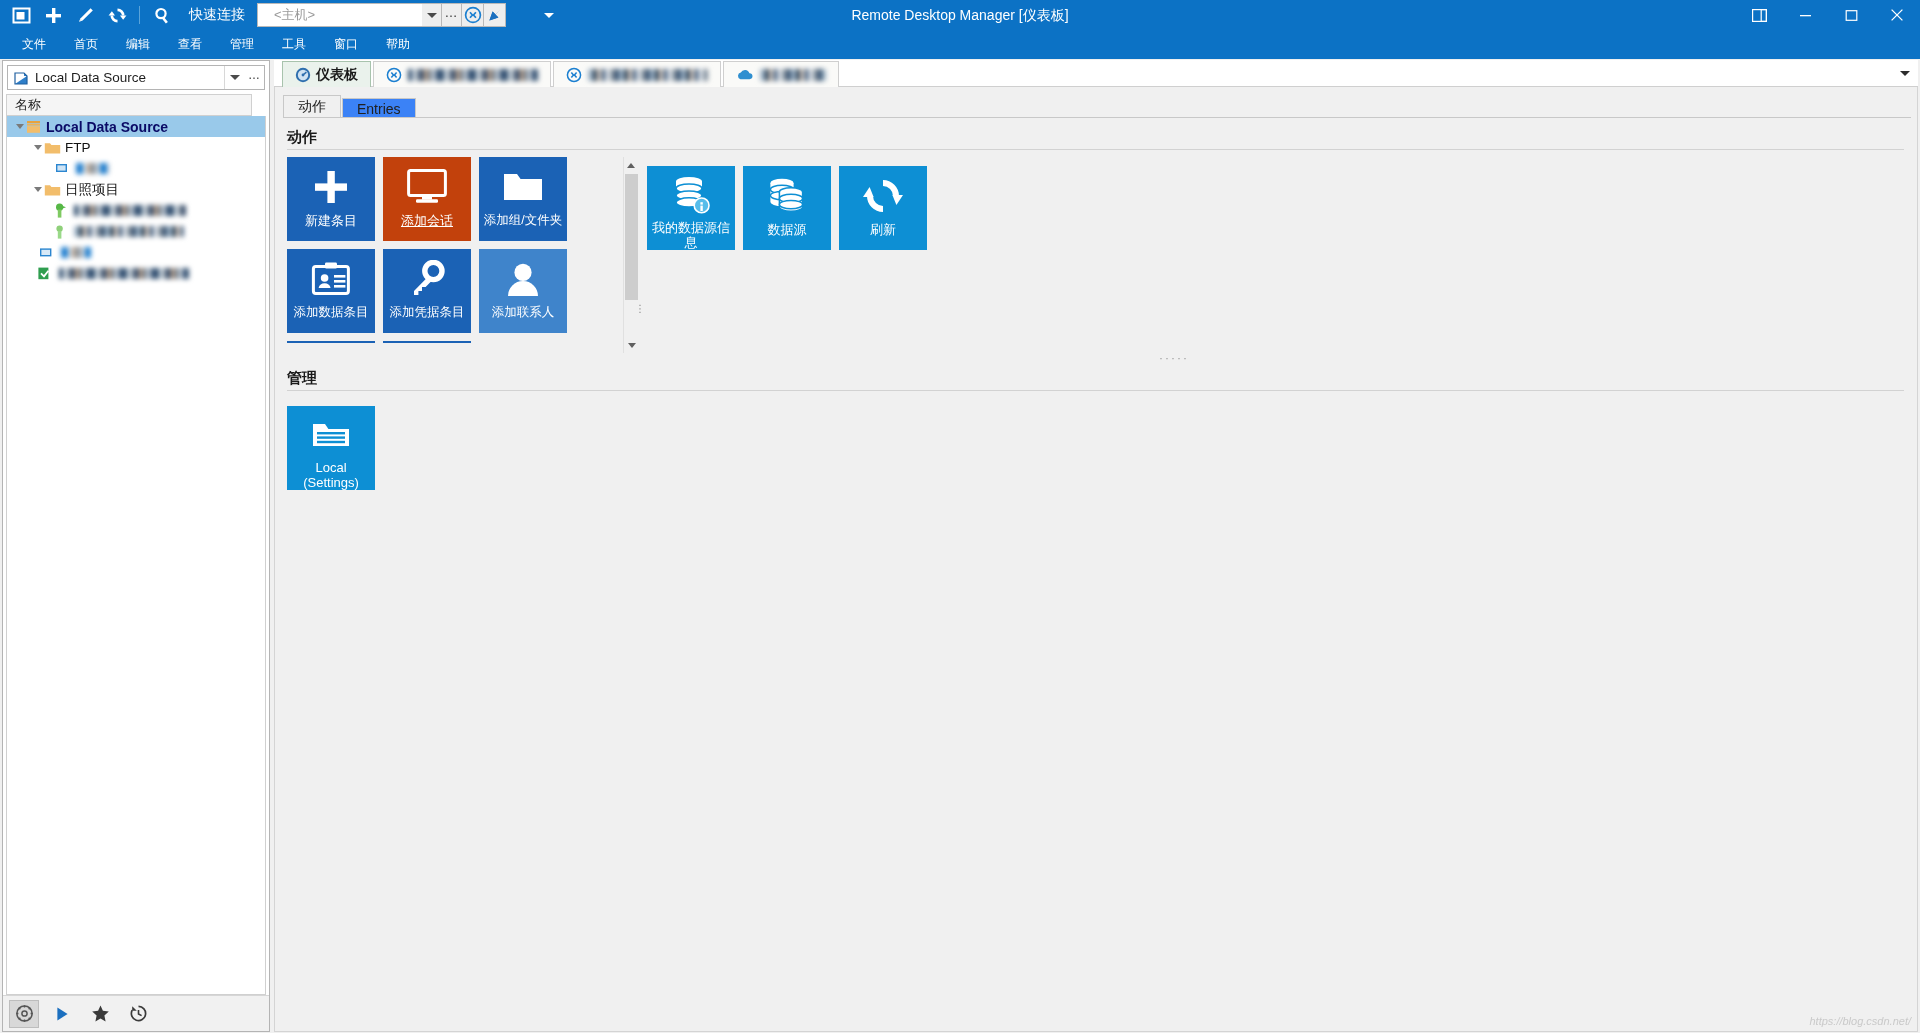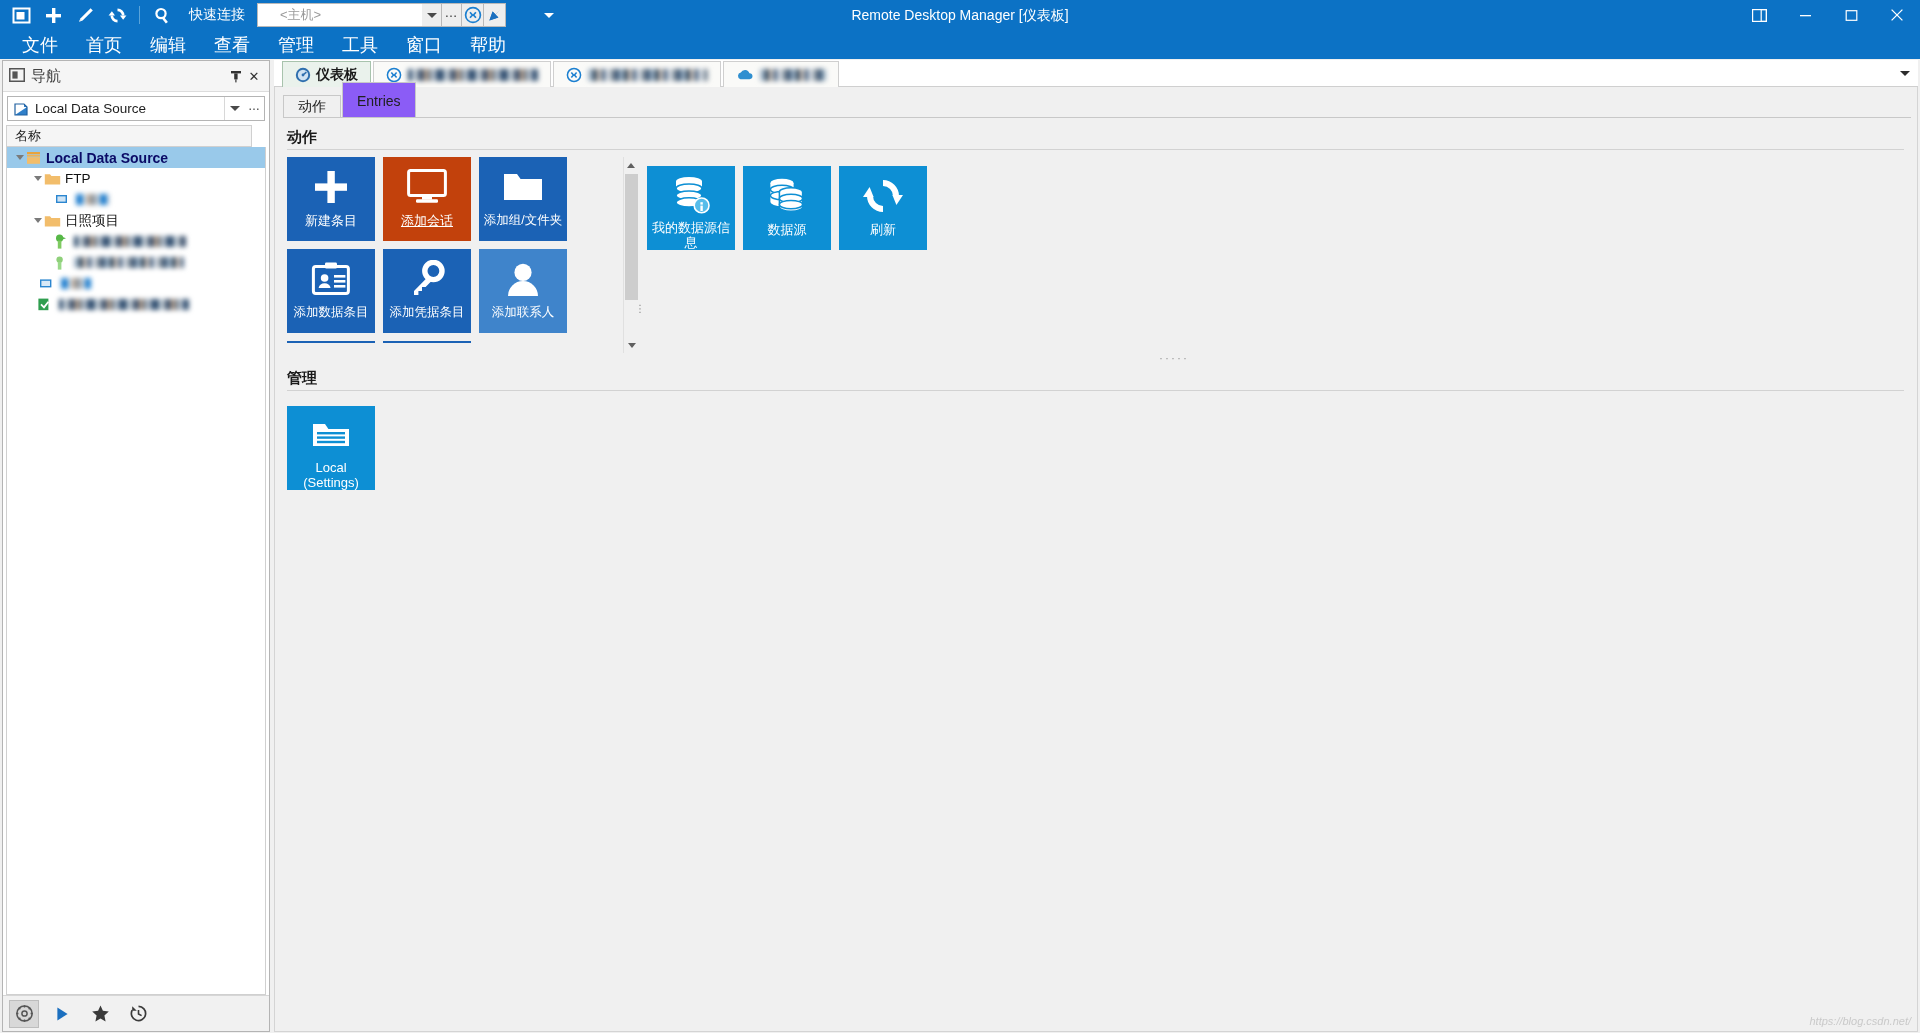--- a/index.html
+++ b/index.html
@@ -25,21 +25,21 @@
   }
   .tb-btn svg{ display:block; }
   .tb-sep{ width:1px; height:18px; background:#5aa4da; margin:0 5px; }
   .qc-label{
     color:#ffffff; font-size:14px; margin-left:10px; margin-right:10px;
     white-space:nowrap;
   }
   .qc-wrap{ display:flex; align-items:stretch; height:24px; }
   .qc-input{
     width:165px; height:24px; background:#ffffff; border:1px solid #b9b9b9;
-    border-right:none; display:flex; align-items:center; padding-left:22px;
+    border-right:none; display:flex; align-items:center; padding-left:16px;
     color:#9a9a9a; font-size:13px;
   }
   .qc-drop{
     width:20px; background:#eeeeee; border:1px solid #b9b9b9; border-left:none;
     display:flex; align-items:center; justify-content:center; cursor:pointer;
   }
   .qc-dots{
     width:20px; background:#eeeeee; border:1px solid #b9b9b9; border-left:none;
     display:flex; align-items:center; justify-content:center; cursor:pointer;
     color:#333; font-size:13px; letter-spacing:1px; padding-bottom:5px;
@@ -73,21 +73,21 @@
     width:46px; height:30px; display:flex; align-items:center; justify-content:center;
     cursor:pointer; color:#fff;
   }
 
   
   .menubar{
     position:absolute; left:0; top:30px; width:1920px; height:29px;
     background:#0c72c5; display:flex; align-items:center; padding-left:8px;
   }
   .menu-item{
-    color:#ffffff; font-size:18px; padding:4px 14px; cursor:pointer; white-space:nowrap;
+    color:#ffffff; font-size:12px; padding:4px 14px; cursor:pointer; white-space:nowrap;
   }
 
   
   .main{
     position:absolute; left:0; top:59px; width:1920px; height:974px;
     background:#f0f0f0;
   }
 
   
   .nav{
@@ -212,22 +212,22 @@
 
   
   .dash{
     position:absolute; left:0; top:27px; width:1644px; height:945px;
     background:#f0f0f0; border:1px solid #d4d4d4; border-top:none;
   }
   .subtabs{
     position:absolute; left:8px; top:8px; height:23px; display:flex; align-items:flex-end;
   }
   .subtab{
-    height:36px; padding:0 14px; display:flex; align-items:center;
-    border:1px solid #c8c8c8; border-bottom:none; background:#8b5cf6;
+    height:20px; padding:0 14px; display:flex; align-items:center;
+    border:1px solid #c8c8c8; border-bottom:none; background:#3b82f6;
     font-size:14px; color:#202020; cursor:pointer; margin-right:1px;
   }
   .subtab.active{ background:#f0f0f0; height:23px; }
   .subtab-underline{
     position:absolute; left:8px; top:30px; width:1628px; height:1px; background:#c8c8c8;
   }
 
   .sec-title{
     position:absolute; font-size:15px; font-weight:bold; color:#1a1a1a;
   }
@@ -391,37 +391,20 @@
   <div class="menu-item">管理</div>
   <div class="menu-item">工具</div>
   <div class="menu-item">窗口</div>
   <div class="menu-item">帮助</div>
 </div>
 
 <div class="main">
 
   <div class="nav">
 
-    <div class="nav-head">
-      <span>
-        <svg width="16" height="14" viewBox="0 0 16 14">
-          <rect x="0.7" y="0.7" width="14.6" height="12.6" fill="none" stroke="#555" stroke-width="1.6"></rect>
-          <rect x="3.4" y="3.4" width="5.2" height="7.2" fill="#555"></rect>
-        </svg>
-      </span>
-      <span class="t">导航</span>
-      <span class="pin">
-        <svg width="12" height="13" viewBox="0 0 12 13">
-          <rect x="1" y="1" width="10" height="2.4" fill="#333"></rect>
-          <rect x="4.2" y="3.4" width="3.4" height="6" fill="#333"></rect>
-          <rect x="5.3" y="9.4" width="1.2" height="3" fill="#333"></rect>
-        </svg>
-      </span>
-      <span class="x">✕</span>
-    </div>
 
     <div class="nav-ds">
       <span style="margin-left:5px;display:flex;align-items:center">
         <svg width="16" height="16" viewBox="0 0 16 16">
           <path d="M2 3 L11 3 L14 6 L14 14 L2 14 Z" fill="#2f7fc9"></path>
           <path d="M2 3 L11 3 L11 6 L14 6 L2 14 Z" fill="#ffffff"></path>
           <path d="M2 3 L11 3 L14 6 L14 14 L2 14 Z" fill="none" stroke="#2060a0" stroke-width="1.2"></path>
         </svg>
       </span>
       <span class="lbl">Local Data Source</span>

